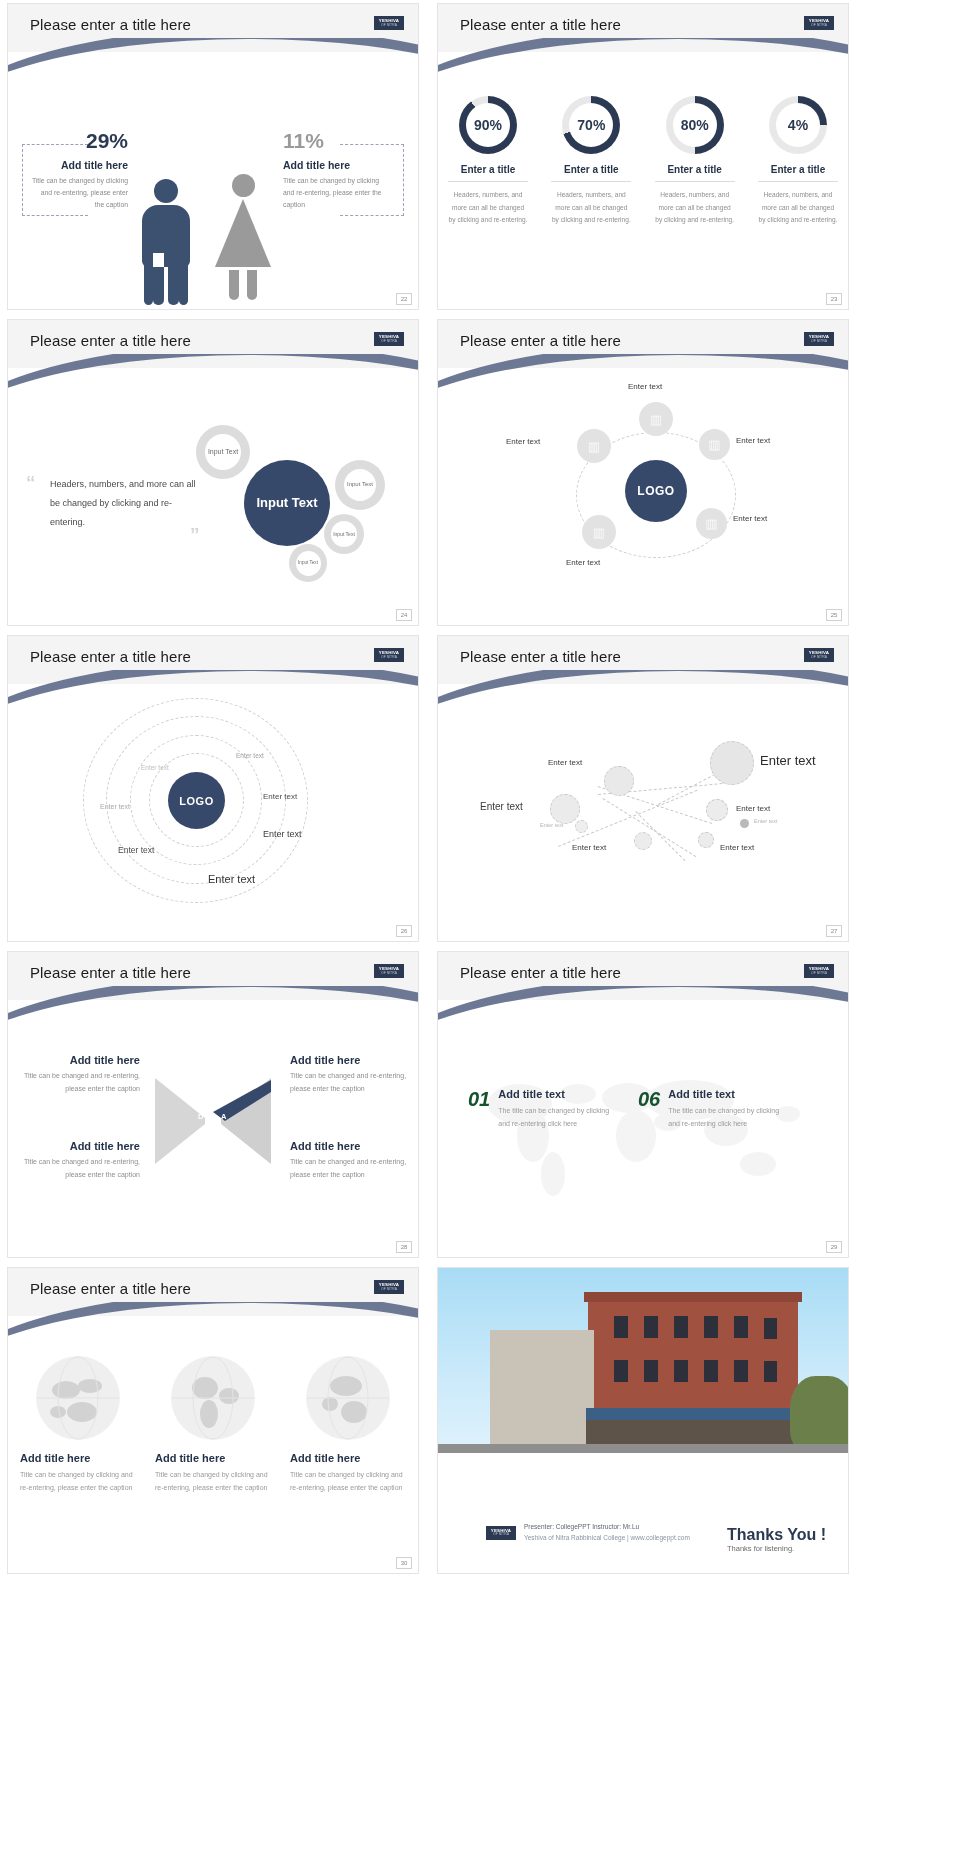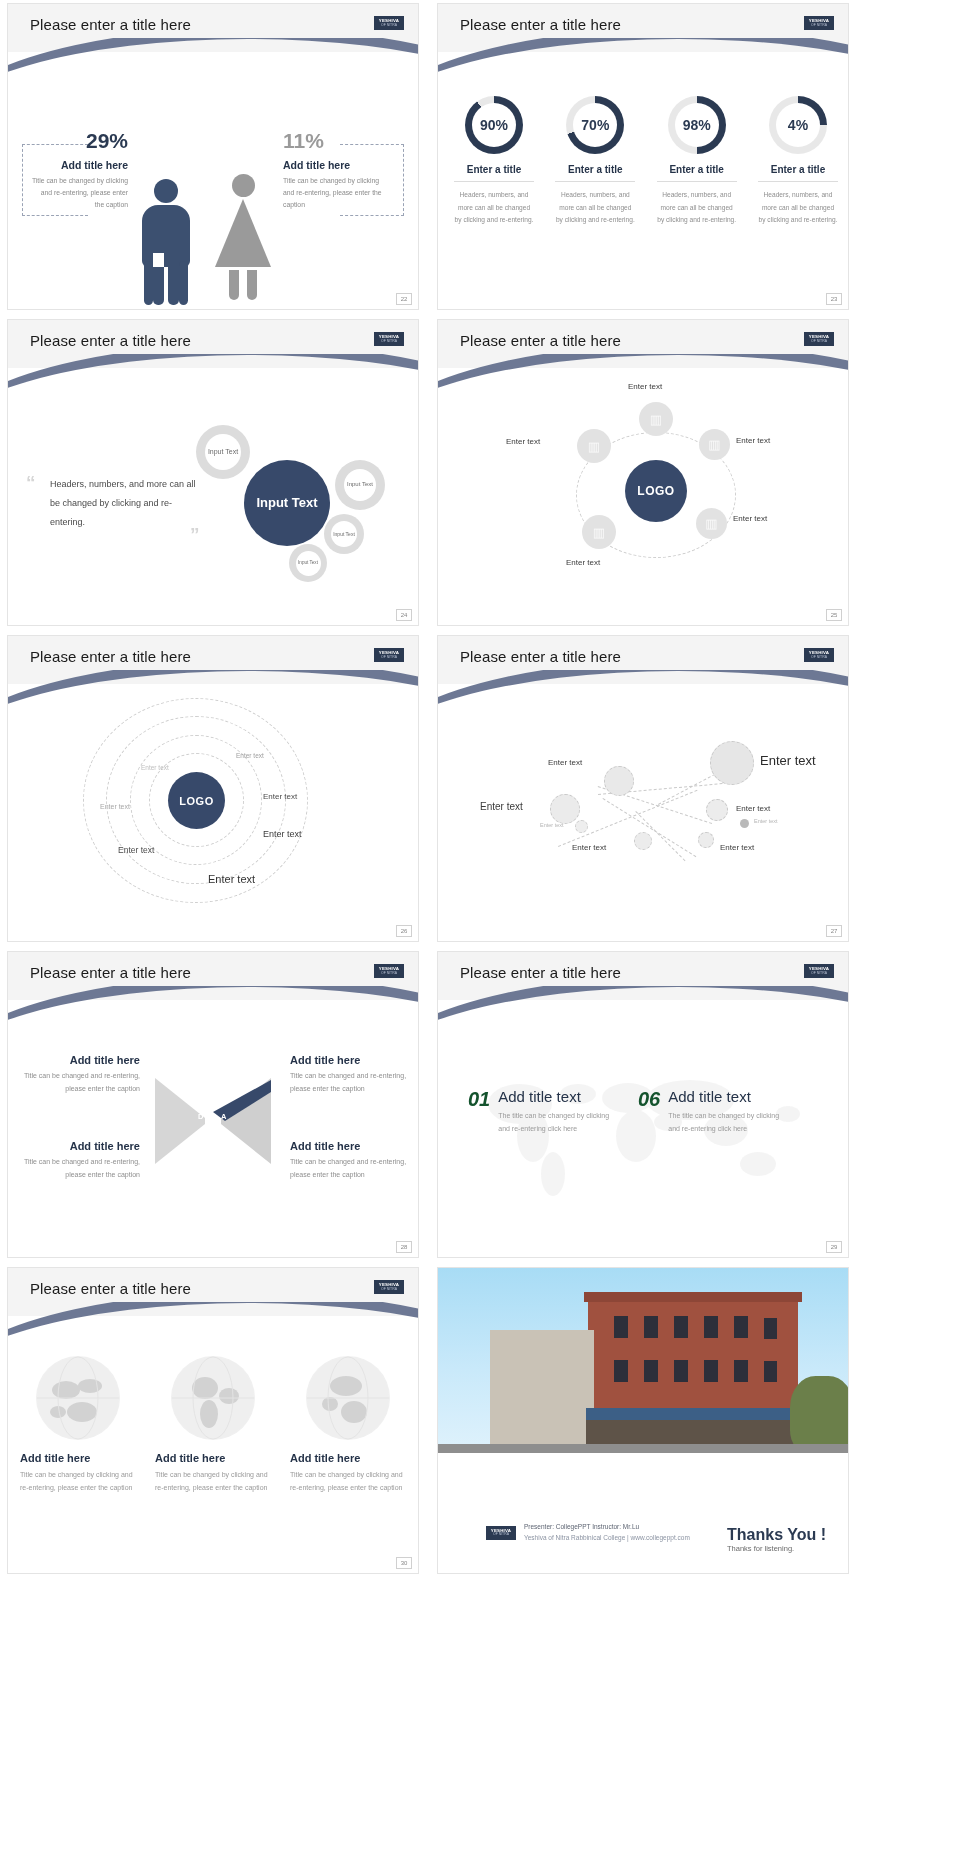--- a/index.html
+++ b/index.html
@@ -70,21 +70,21 @@
   .dline { position:absolute; border-top:1px dashed #c9c9c9; transform-origin:0 0; }
 
   
   .xblk { position:absolute; width:118px; }
   .xt { font-size:11px; font-weight:bold; color:#253349; }
   .xc { font-size:7px; color:#8f8f8f; line-height:1.85; margin-top:4px; }
   .xlet { position:absolute; font-size:7.5px; font-weight:bold; }
 
   
   .numi { font-size:20px; font-weight:bold; font-style:italic; color:#14532d; }
-  .numt { font-size:15px; font-weight:normal; color:#253349; }
+  .numt { font-size:11px; font-weight:bold; color:#253349; }
   .numc { font-size:7px; color:#9a9a9a; line-height:1.8; margin-top:5px; }
   .wmap { position:absolute; opacity:.22; }
 
   
   .globe { width:84px; height:84px; border-radius:50%; background:#f0f0f0;
     position:relative; overflow:hidden; margin:0 auto; }
   .gt { font-size:11px; font-weight:bold; color:#253349; margin-top:12px; }
   .gc { font-size:7px; color:#9a9a9a; line-height:1.9; margin-top:4px; }
 
   
@@ -153,38 +153,38 @@
 <div class="slide">
   <div class="band"></div>
   <div class="white"></div>
   <div class="curvewrap"></div>
   <div class="title">Please enter a title here</div>
   <div class="logo">
     <b>YESHIVA</b>
     <i>OF NITRA</i>
   </div>
 
-  <div style="position:absolute;left:16px;top:92px;right:10px;display:flex;justify-content:space-between;">
+  <div style="position:absolute;left:10px;top:92px;right:10px;display:flex;justify-content:space-between;">
     <div class="dcol">
       <div class="donut" style="background:conic-gradient(#2b3a52 0% 90%, #e8e8e8 90% 100%);">
         <div class="inner">90%</div>
       </div>
       <div class="dtitle">Enter a title</div>
       <div class="dcap">Headers, numbers, and more can all be changed by clicking and re-entering.</div>
     </div>
     <div class="dcol">
       <div class="donut" style="background:conic-gradient(#2b3a52 0% 70%, #e8e8e8 70% 100%);">
         <div class="inner">70%</div>
       </div>
       <div class="dtitle">Enter a title</div>
       <div class="dcap">Headers, numbers, and more can all be changed by clicking and re-entering.</div>
     </div>
     <div class="dcol">
       <div class="donut" style="background:conic-gradient(#2b3a52 0% 50%, #e8e8e8 50% 100%);">
-        <div class="inner">98%</div>
+        <div class="inner">80%</div>
       </div>
       <div class="dtitle">Enter a title</div>
       <div class="dcap">Headers, numbers, and more can all be changed by clicking and re-entering.</div>
     </div>
     <div class="dcol">
       <div class="donut" style="background:conic-gradient(#2b3a52 0% 25%, #e8e8e8 25% 100%);">
         <div class="inner">4%</div>
       </div>
       <div class="dtitle">Enter a title</div>
       <div class="dcap">Headers, numbers, and more can all be changed by clicking and re-entering.</div>

